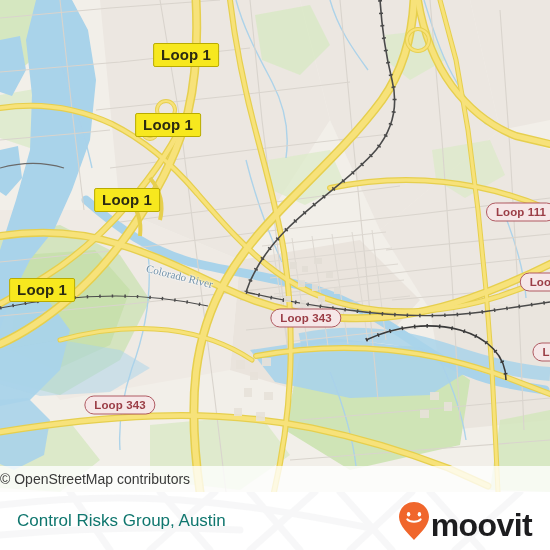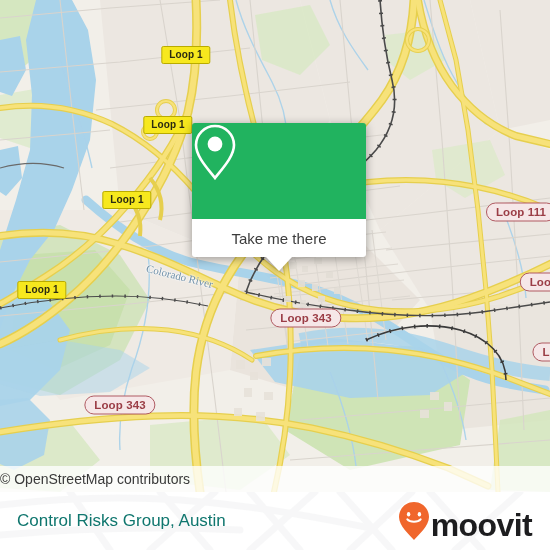--- a/index.html
+++ b/index.html
@@ -6,21 +6,21 @@
   body{width:550px;height:550px;overflow:hidden;font-family:"Liberation Sans",sans-serif;}
   #app{position:relative;width:550px;height:550px;overflow:hidden;background:#efe9e4;}
 
   
   #map{position:absolute;left:0;top:0;width:550px;height:492px;overflow:hidden;background:#f2efe9;}
   #map svg{position:absolute;left:0;top:0;}
 
   
   .shield{position:absolute;transform:translate(-50%,-50%);white-space:nowrap;}
   .shield.hwy{background:#f7e81e;border:1px solid #b9ab00;border-radius:2px;
-    color:#2b2b12;font-weight:bold;font-size:10px;padding:2px 7px 3px;
+    color:#2b2b12;font-weight:bold;font-size:15px;padding:2px 7px 3px;
     font-family:"Liberation Sans",sans-serif;letter-spacing:.1px;}
   .shield.sec{background:#f6e7e8;border:1.6px solid #b05a62;border-radius:11px;
     color:#9b3d46;font-weight:bold;font-size:11.5px;padding:2px 9px 3px;
     font-family:"Liberation Sans",sans-serif;letter-spacing:.1px;}
 
   .riverlabel{position:absolute;color:#6d8fa8;font-size:11px;
     font-family:"Liberation Serif",serif;white-space:nowrap;
     text-shadow:0 0 2px #fff,0 0 2px #fff,0 0 3px #fff;}
 
   
@@ -240,32 +240,20 @@
     <div class="shield hwy" style="left:127px;top:200px">Loop 1</div>
     <div class="shield hwy" style="left:42px;top:290px">Loop 1</div>
     <div class="shield sec" style="left:521px;top:212px">Loop 111</div>
     <div class="shield sec" style="left:544px;top:282px">Loop</div>
     <div class="shield sec" style="left:306px;top:318px">Loop 343</div>
     <div class="shield sec" style="left:546px;top:352px">L</div>
     <div class="shield sec" style="left:120px;top:405px">Loop 343</div>
 
     <div class="riverlabel" style="left:148px;top:262px;transform:rotate(14deg);transform-origin:left top;">Colorado River</div>
 
-    <div id="card">
-      <div class="green">
-        <svg width="46" height="58" viewBox="0 0 46 58">
-          <path d="M23 3 C12.5 3 4 11.5 4 22 C4 34 17 47 23 55 C29 47 42 34 42 22 C42 11.5 33.5 3 23 3 Z" fill="none" stroke="#ffffff" stroke-width="2.6"></path>
-          <circle cx="23" cy="21" r="7.4" fill="#ffffff"></circle>
-        </svg>
-      </div>
-      <div class="white">
-        <span class="cta">Take me there</span>
-      </div>
-      <div class="tail"></div>
-    </div>
 
     <div id="attrib">
       <span>© OpenStreetMap contributors</span>
     </div>
   </div>
 
   <div id="footer">
     <svg class="wm" width="550" height="550" viewBox="0 0 550 550">
       <g stroke="#9aa0a6" stroke-width="7" fill="none" stroke-linecap="round">
         <path d="M0,505 C60,498 120,496 180,500 C250,505 310,516 370,528"></path>

